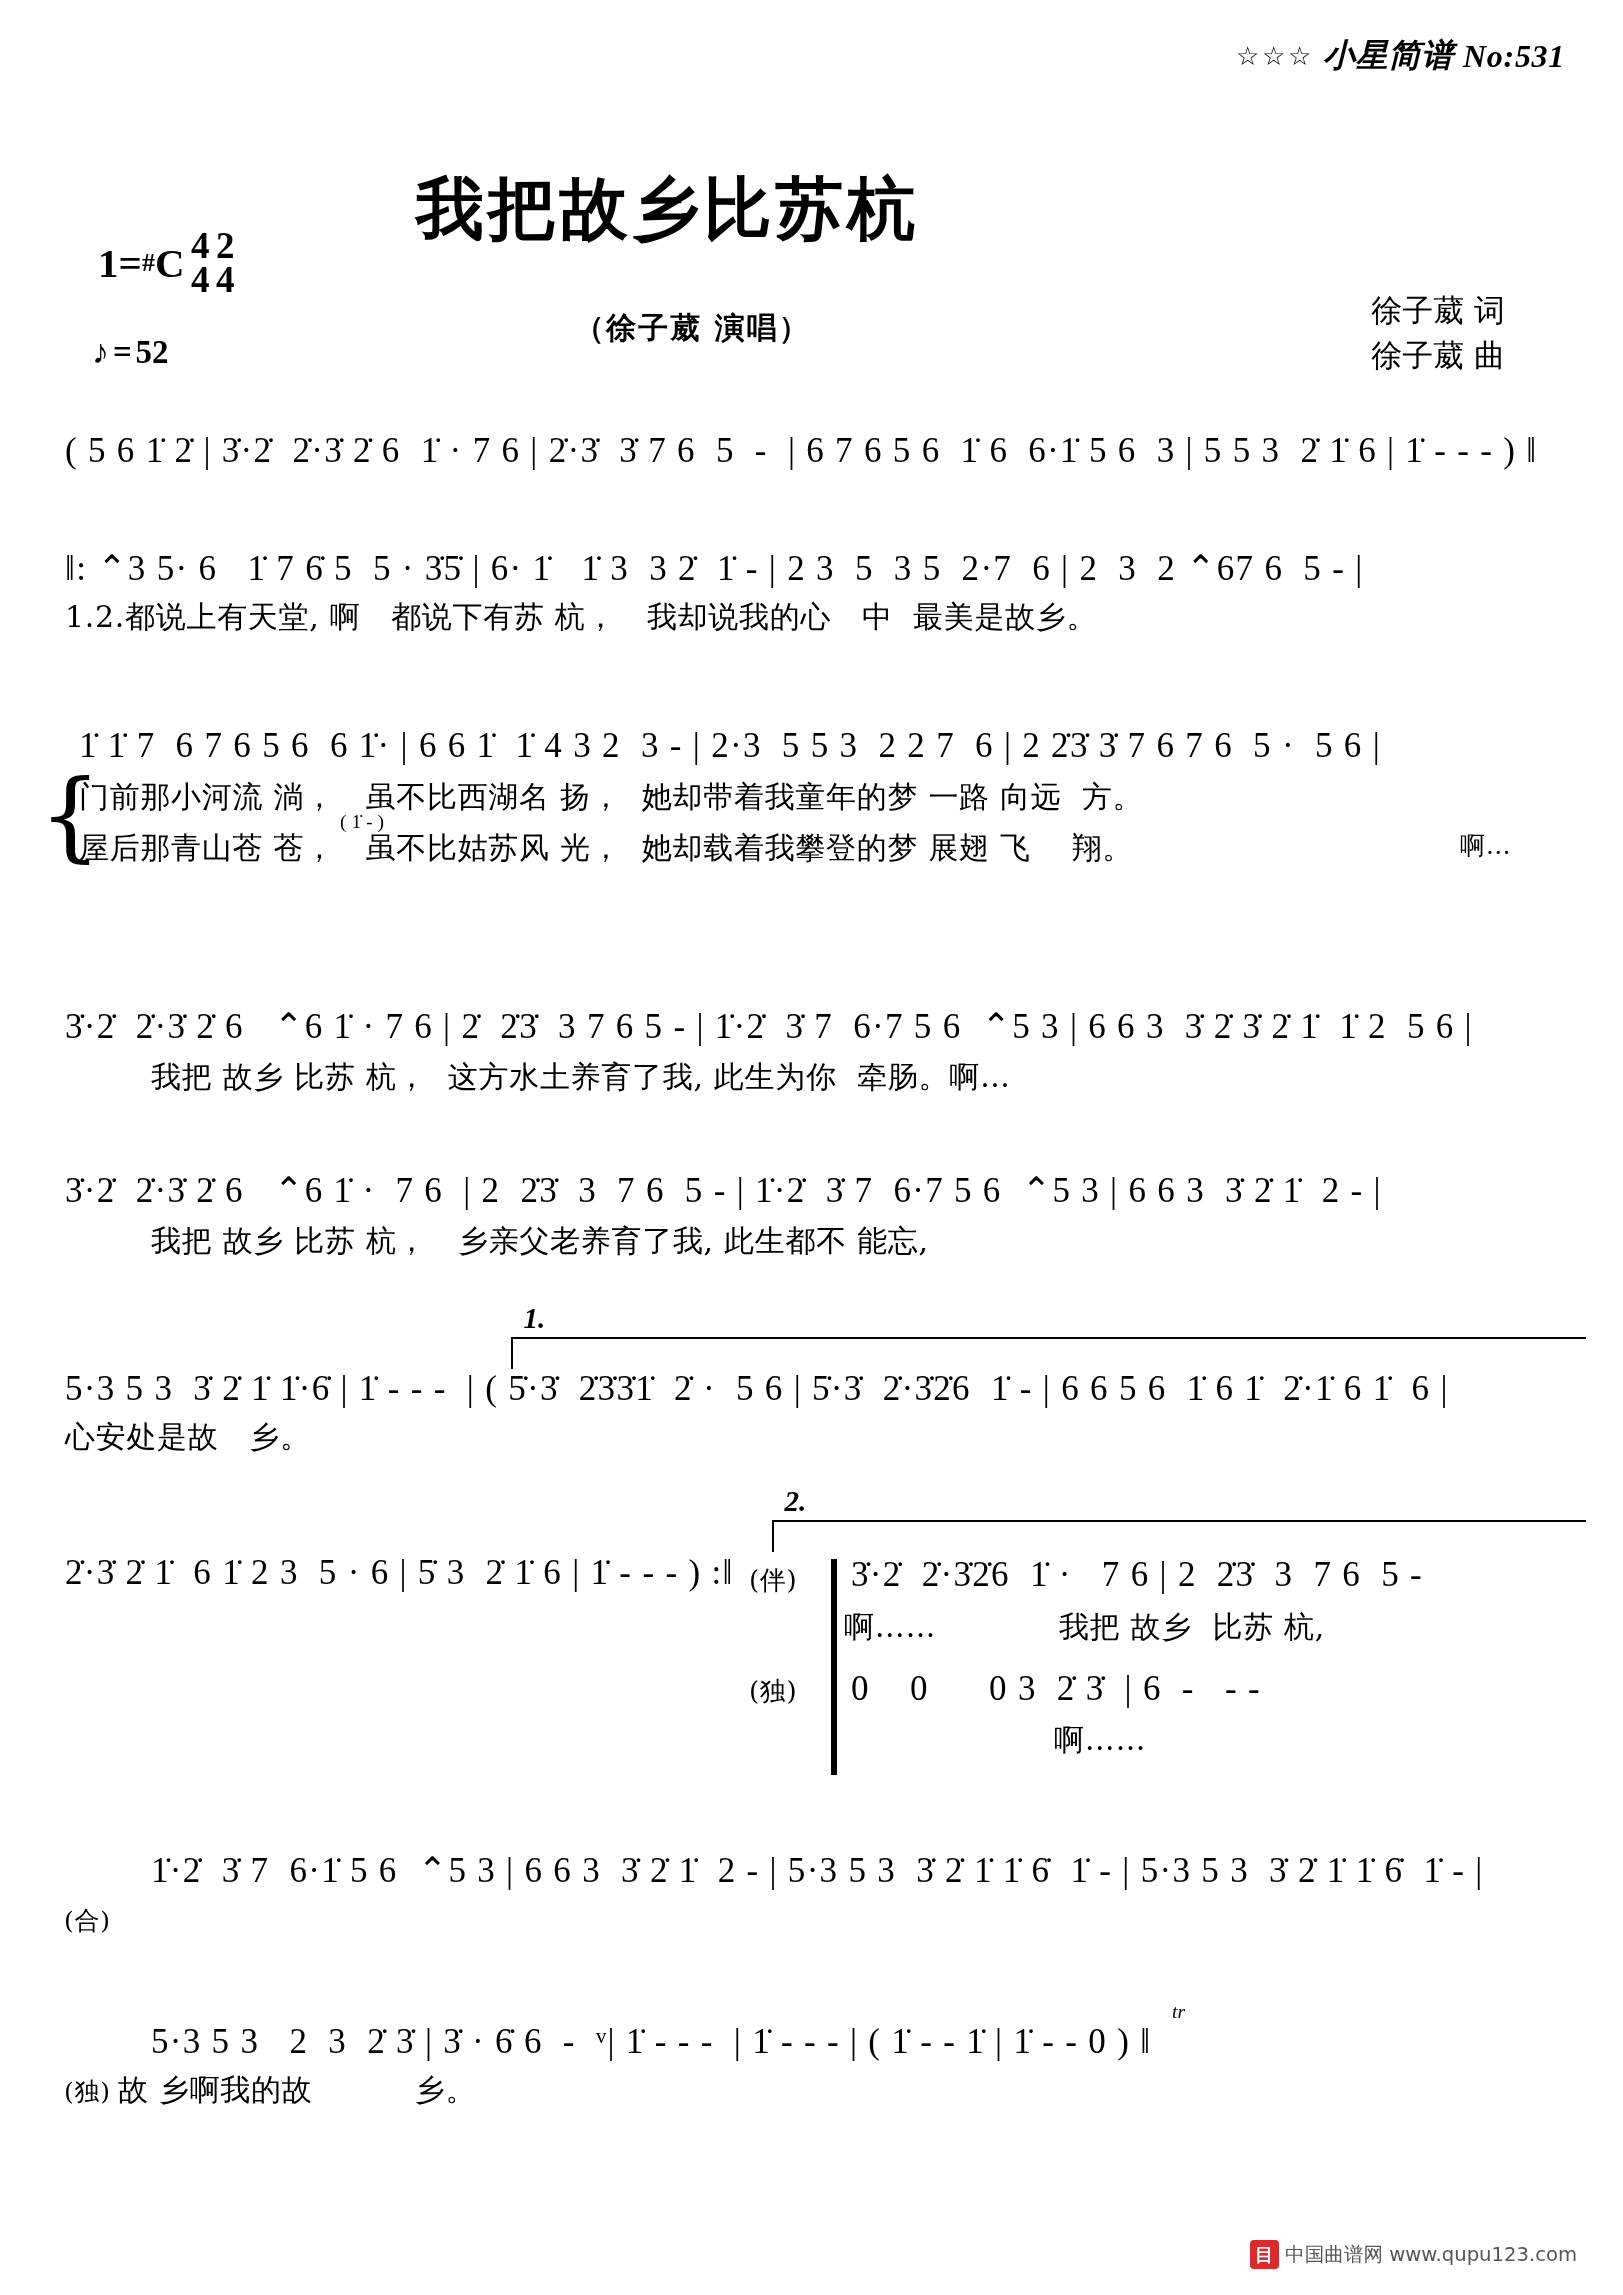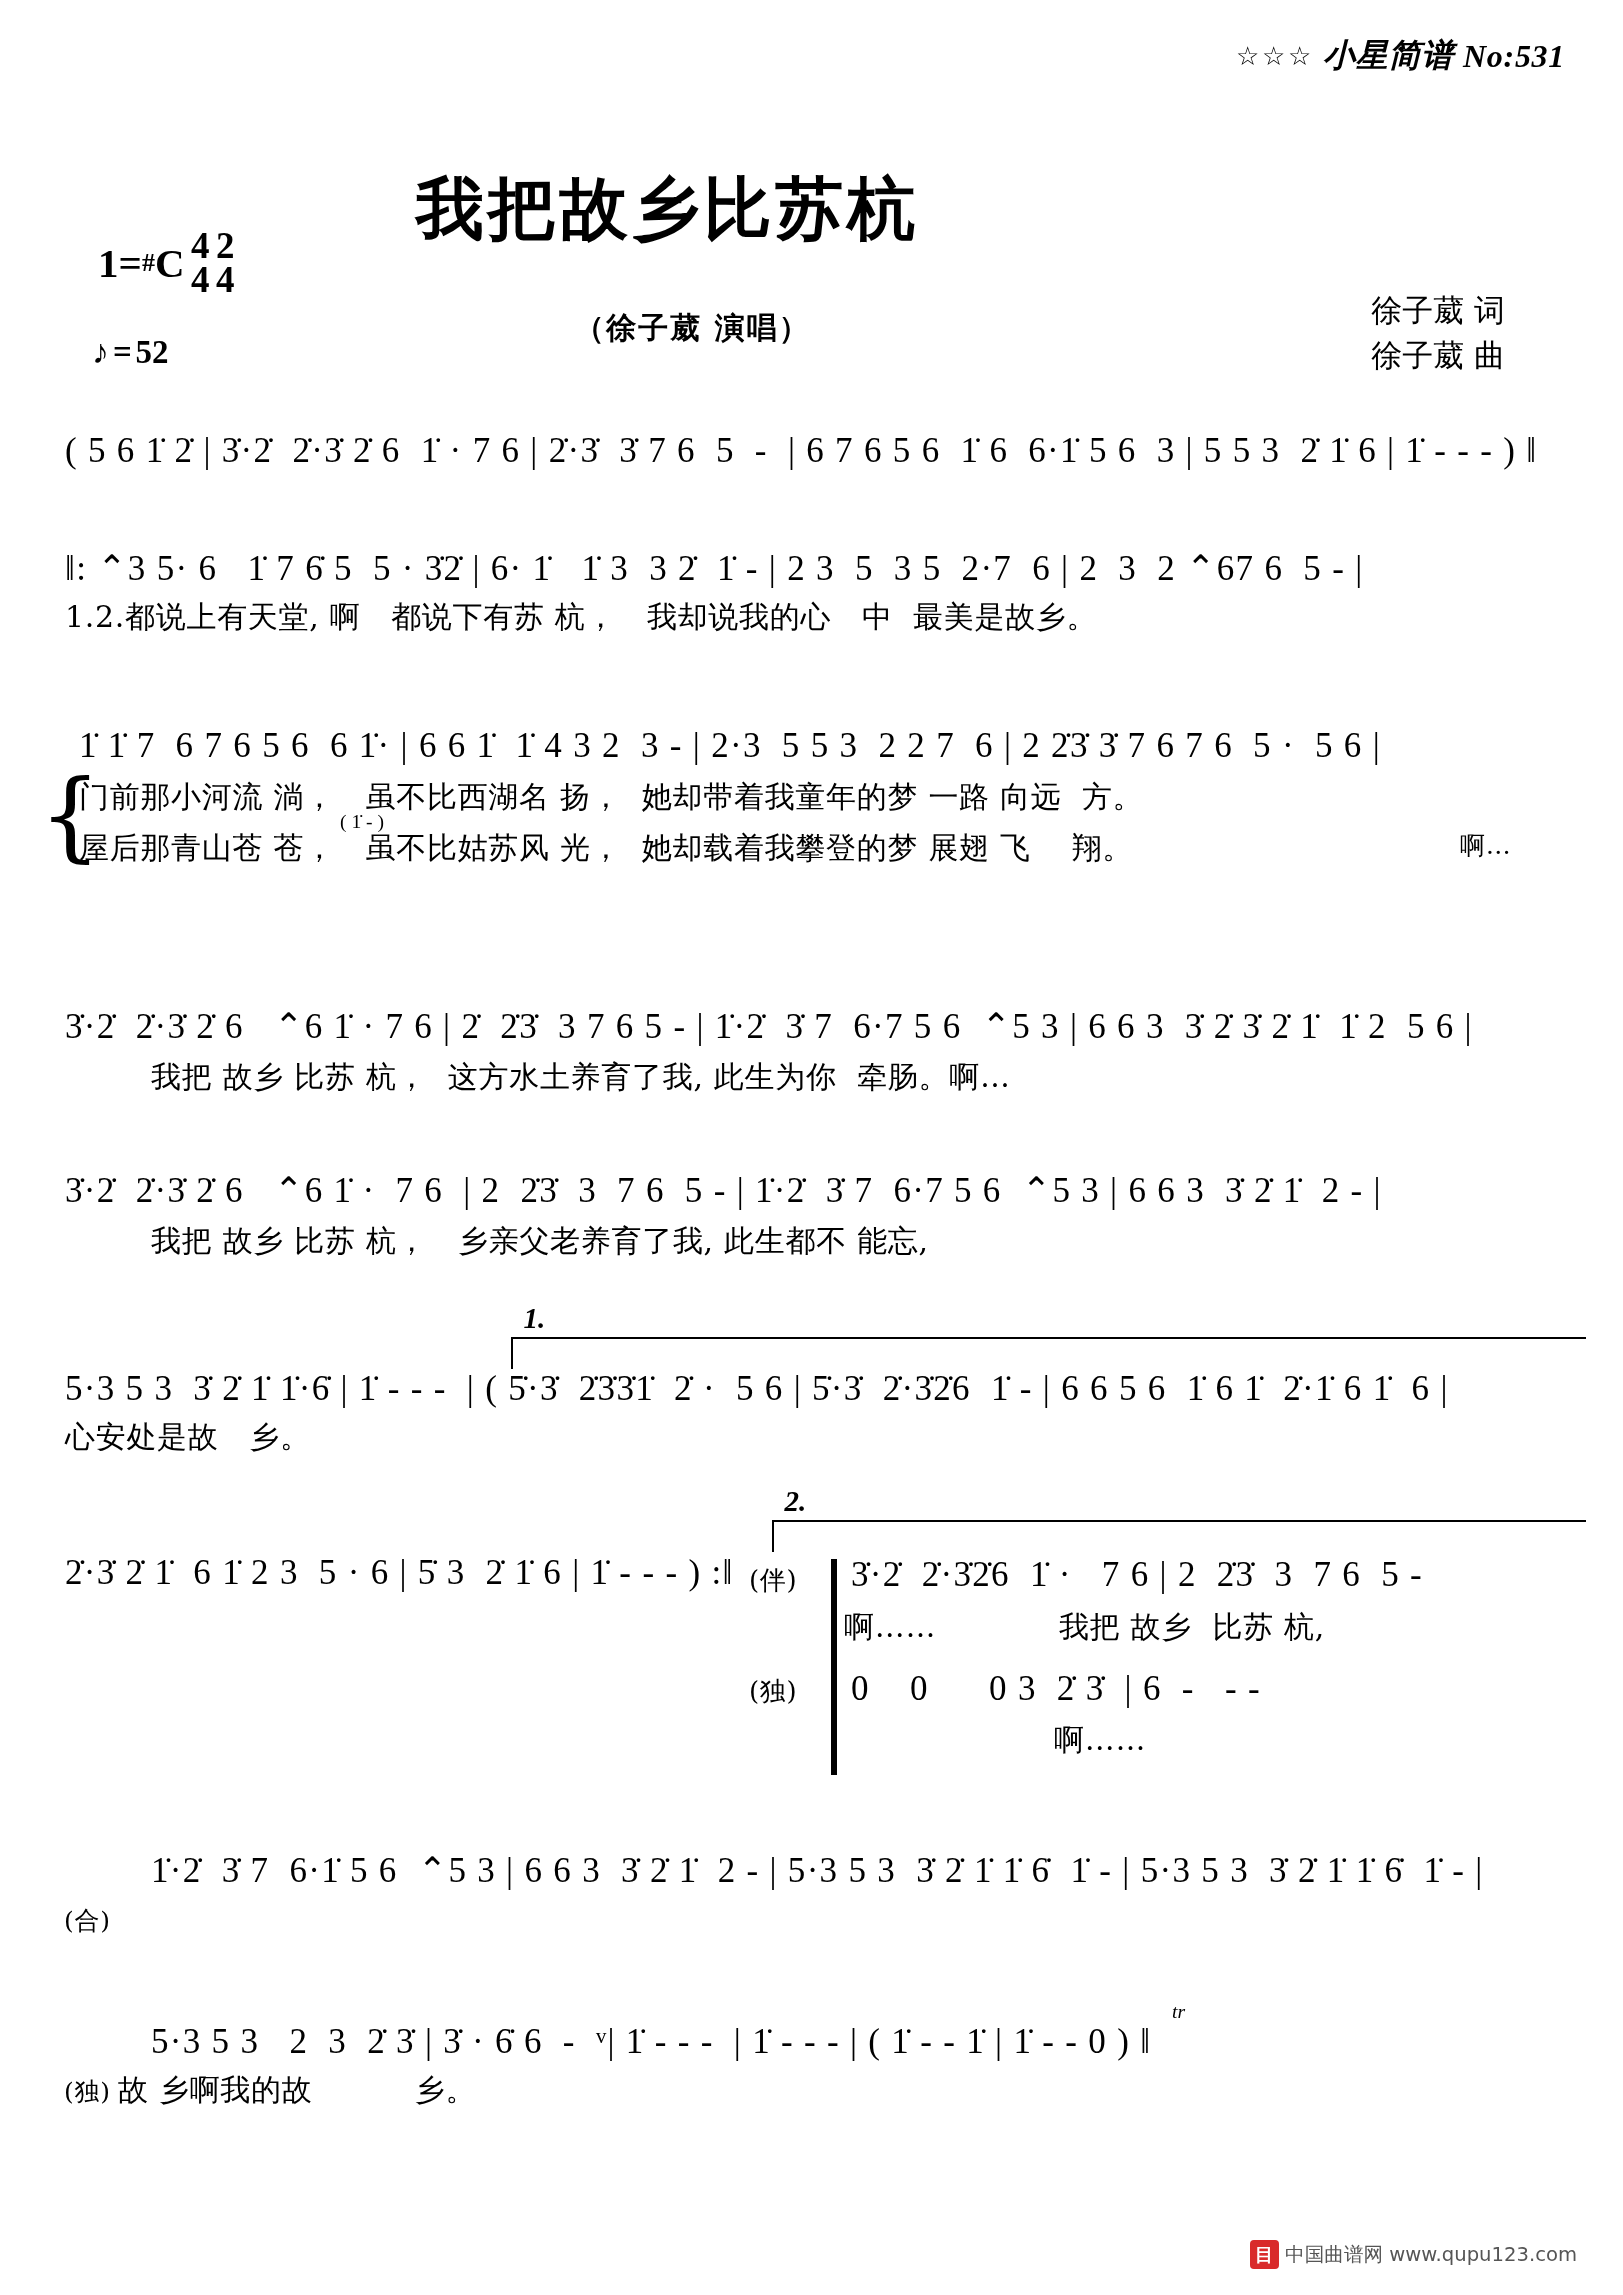--- a/index.html
+++ b/index.html
@@ -241,21 +241,21 @@
   <div class="credits">
     <div>徐子葳 词</div>
     <div>徐子葳 曲</div>
   </div>
 
   <div class="system" style="top:432px;">
     <div class="notes pad-l-100">( 5 6 1̇ 2̇ | 3̇·2̇  2̇·3̇ 2̇ 6  1̇ · 7 6 | 2̇·3̇  3̇ 7 6  5  -  | 6 7 6 5 6  1̇ 6  6·1̇ 5 6  3 | 5 5 3  2̇ 1̇ 6 | 1̇ - - - ) ‖</div>
   </div>
 
   <div class="system" style="top:550px;">
-    <div class="notes pad-l-100">‖: ⌃3 5· 6   1̇ 7 6̇ 5  5 · 3̇2̇ | 6· 1̇   1̇ 3  3 2̇  1̇ - | 2 3  5  3 5  2·7  6 | 2  3  2 ⌃67 6  5 - |</div>
+    <div class="notes pad-l-100">‖: ⌃3 5· 6   1̇ 7 6̇ 5  5 · 3̇5̇ | 6· 1̇   1̇ 3  3 2̇  1̇ - | 2 3  5  3 5  2·7  6 | 2  3  2 ⌃67 6  5 - |</div>
     <div class="lyrics pad-l-100" style="margin-top:11.8px;">1.2.都说上有天堂, 啊   都说下有苏 杭，   我却说我的心   中  最美是故乡。</div>
   </div>
 
   <div class="system" style="top:727px;">
     <div class="notes pad-l-120">1̇ 1̇ 7  6 7 6 5 6  6 1̇· | 6 6 1̇  1̇ 4 3 2  3 - | 2·3  5 5 3  2 2 7  6 | 2 2̇3̇ 3̇ 7 6 7 6  5 ·  5 6 |</div>
     <div class="verse-brace" style="left:39px; top:39px;">{</div>
     <div class="lyrics pad-l-120" style="margin-top:14px;">门前那小河流 淌，   虽不比西湖名 扬，  她却带着我童年的梦 一路 向远  方。</div>
     <div class="tiny" style="position:absolute; left:340px; top:84px;">( 1̇ - )</div>
     <div class="lyrics pad-l-120" style="margin-top:17px;">屋后那青山苍 苍，   虽不比姑苏风 光，  她却载着我攀登的梦 展翅 飞    翔。</div>
     <div class="lyrics" style="position:absolute; left:1460px; top:105px; font-size:25px;">啊…</div>

